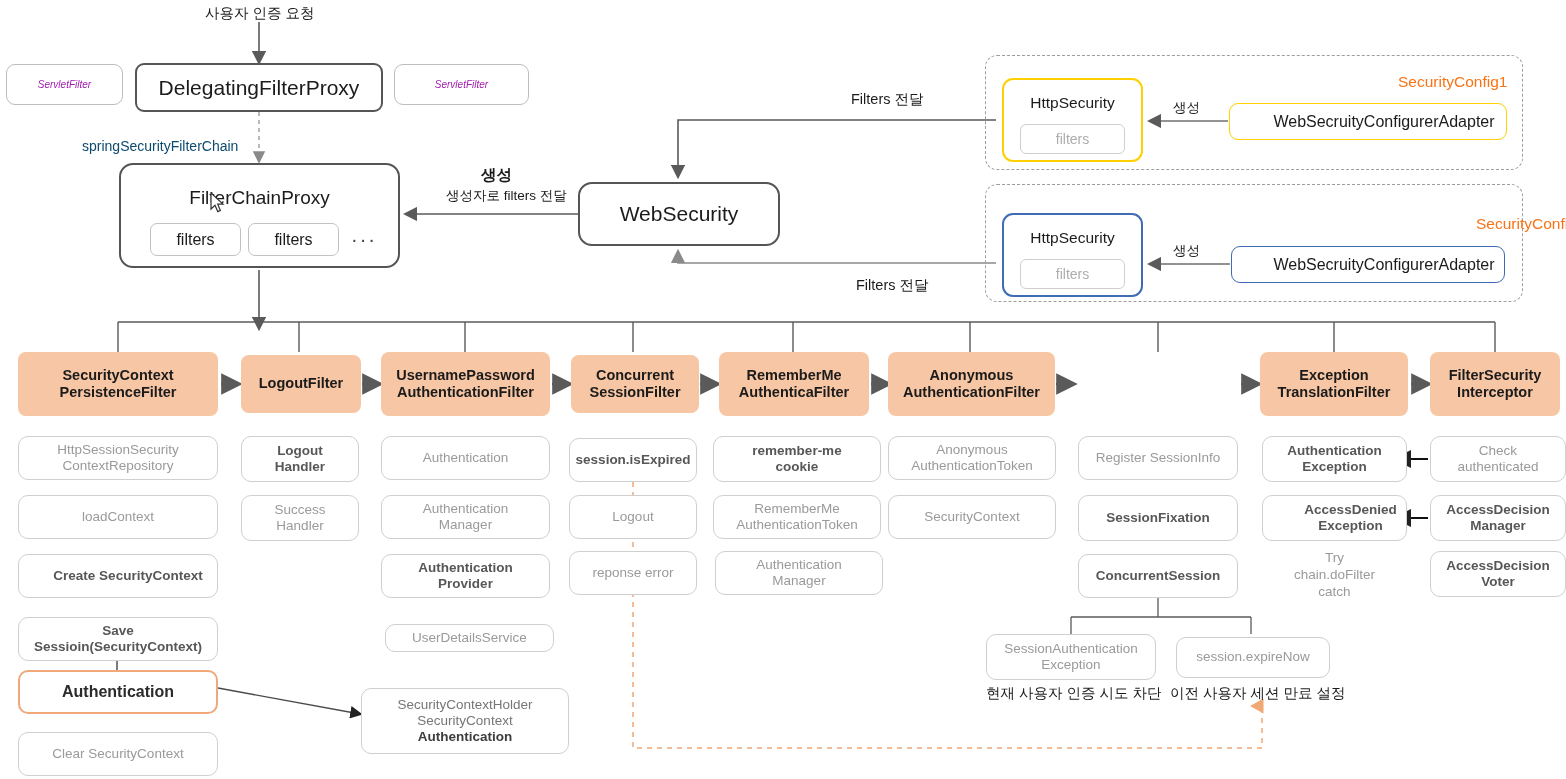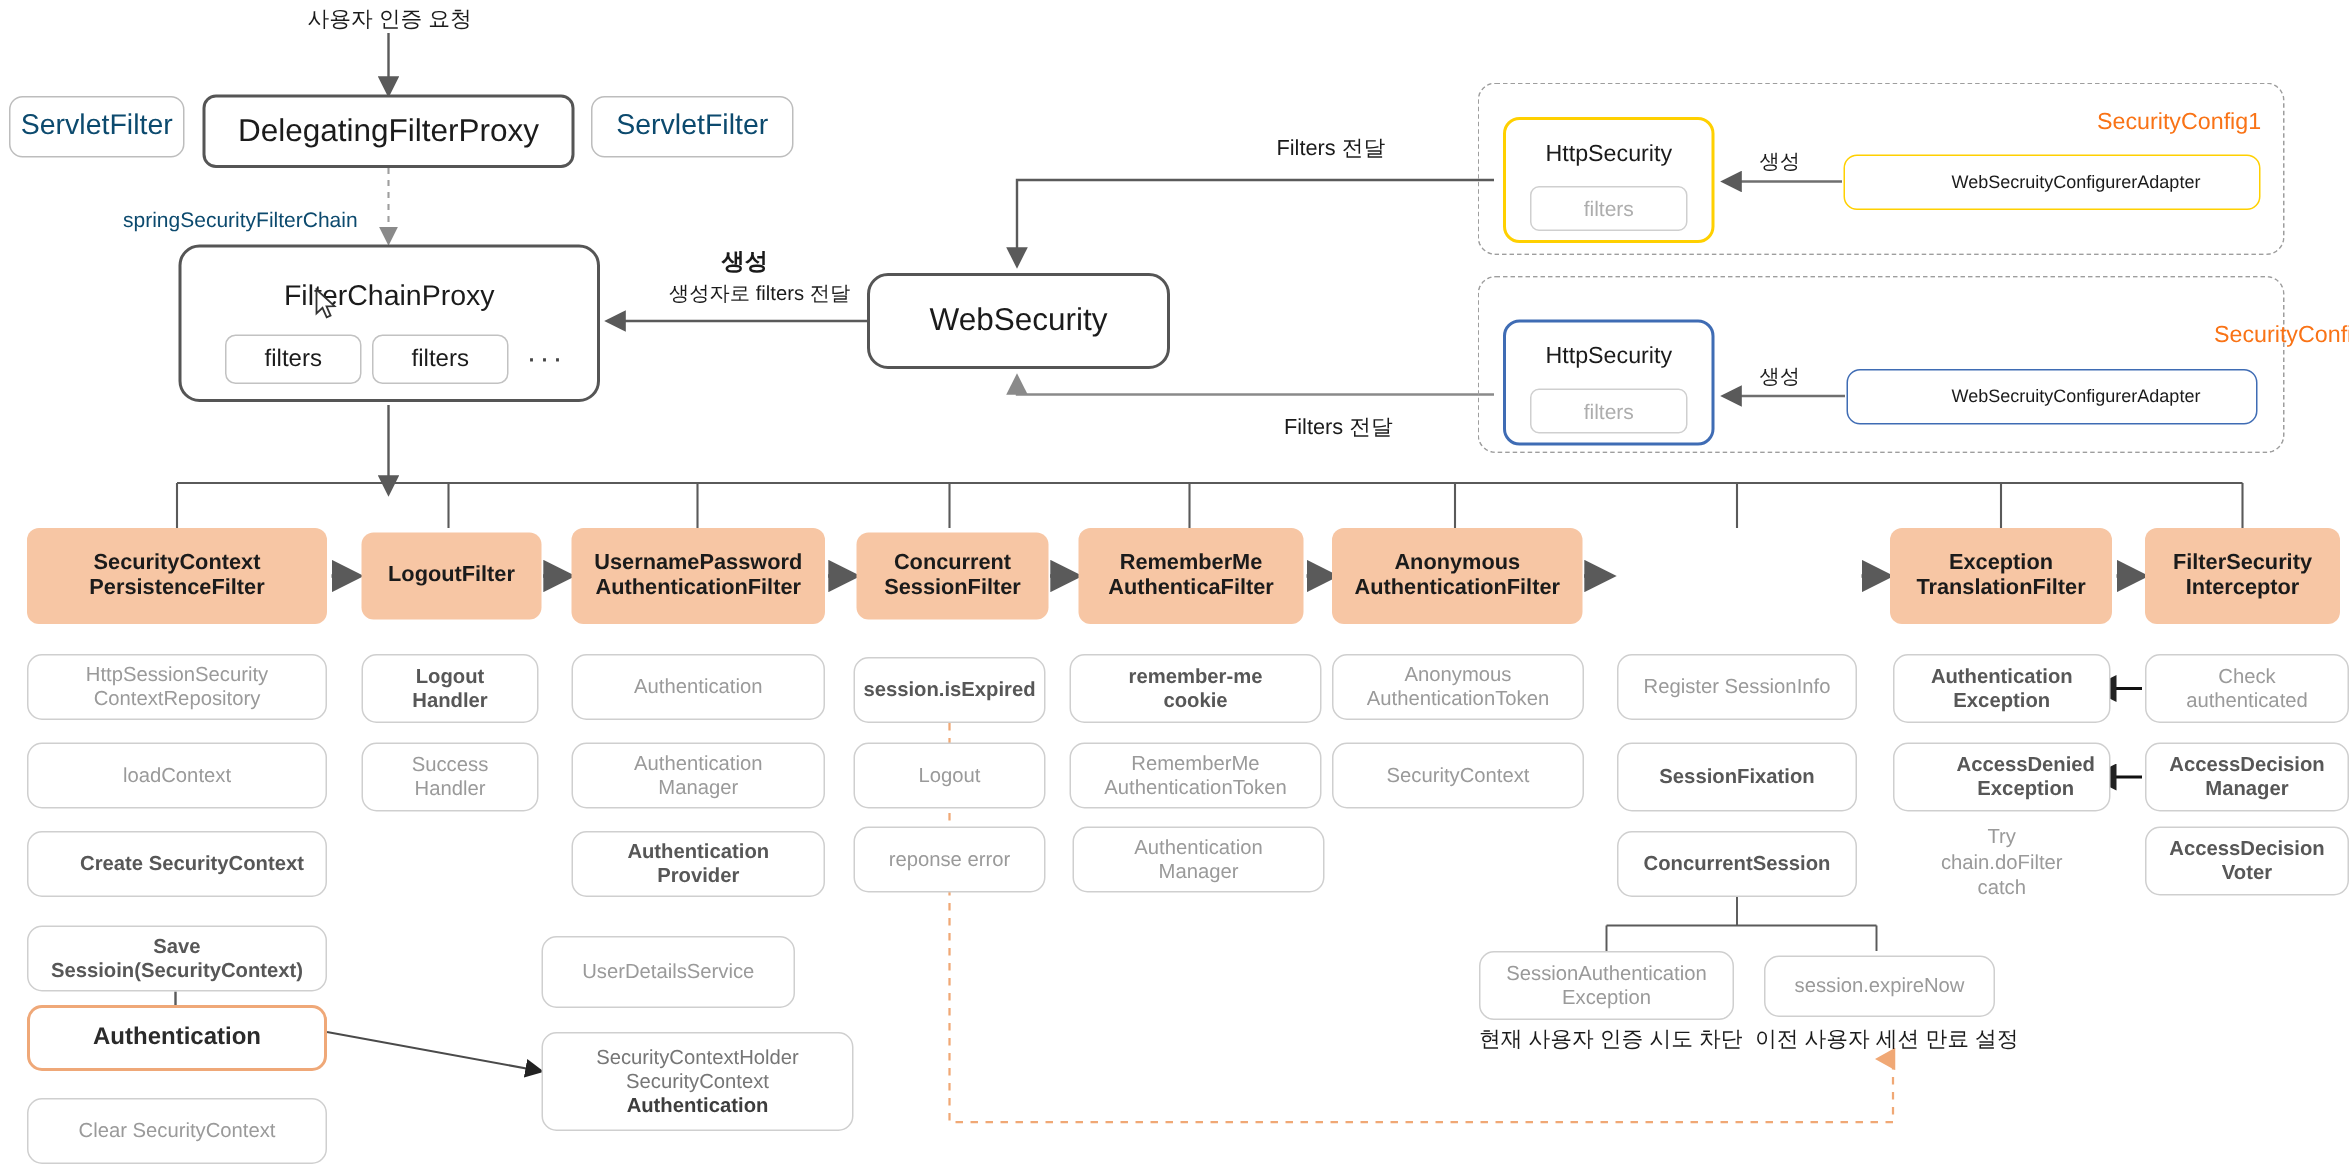--- a/index.html
+++ b/index.html
@@ -37,22 +37,23 @@
     text-align: center;
     border-radius: 9px;
     background: #ffffff;
     line-height: 1.2;
     white-space: pre-line;
   }
 
   
   .box.grey-light {
     border: 1px solid #bdbdbd;
-    color: #0c4a6e;
-    font-size: 19px;
+    color: #a21caf;
+    font-size: 10px;
+    font-style: italic;
   }
   .box.strong-dark {
     border: 2px solid #555555;
     color: #1b1b1b;
     font-size: 21px;
   }
   .box.proxy-shell {
     border: 2px solid #555555;
     color: #1b1b1b;
     font-size: 19px;
@@ -127,21 +128,21 @@
     top: 44px; height: 30px;
     box-sizing: border-box;
     border: 1px solid #cfcfcf;
     border-radius: 6px;
     display: flex; align-items: center; justify-content: center;
     font-size: 14px;
     color: #adadad;
     background: #fff;
   }
   .box.adapter {
-    font-size: 12px;
+    font-size: 16px;
     color: #1b1b1b;
     border-radius: 9px;
     padding-left: 32px;
   }
   .box.adapter.gold { border: 1.5px solid #FFD000; }
   .box.adapter.blue { border: 1.5px solid #3F6CB4; }
 
   
   .box.filter-pill {
     background: #F7C6A4;
@@ -360,21 +361,21 @@
   <div class="box detail bold" style="left:241px; top:436px; width:118px; height:46px;">Logout
 Handler</div>
   <div class="box detail" style="left:241px; top:495px; width:118px; height:46px;">Success
 Handler</div>
 
   <div class="box detail" style="left:381px; top:436px; width:169px; height:44px;">Authentication</div>
   <div class="box detail" style="left:381px; top:495px; width:169px; height:44px;">Authentication
 Manager</div>
   <div class="box detail bold" style="left:381px; top:554px; width:169px; height:44px;">Authentication
 Provider</div>
-  <div class="box detail" style="left:361px; top:624px; width:169px; height:48px;">UserDetailsService</div>
+  <div class="box detail" style="left:385px; top:624px; width:169px; height:28px;">UserDetailsService</div>
 
   <div class="box detail mixed" style="left:361px; top:688px; width:208px; height:66px; flex-direction:column;">
     <span>SecurityContextHolder</span>
     <span>SecurityContext</span>
     <b>Authentication</b>
   </div>
 
   <div class="box detail bold" style="left:569px; top:438px; width:128px; height:44px;">session.isExpired</div>
   <div class="box detail" style="left:569px; top:495px; width:128px; height:44px;">Logout</div>
   <div class="box detail" style="left:569px; top:551px; width:128px; height:44px;">reponse error</div>

